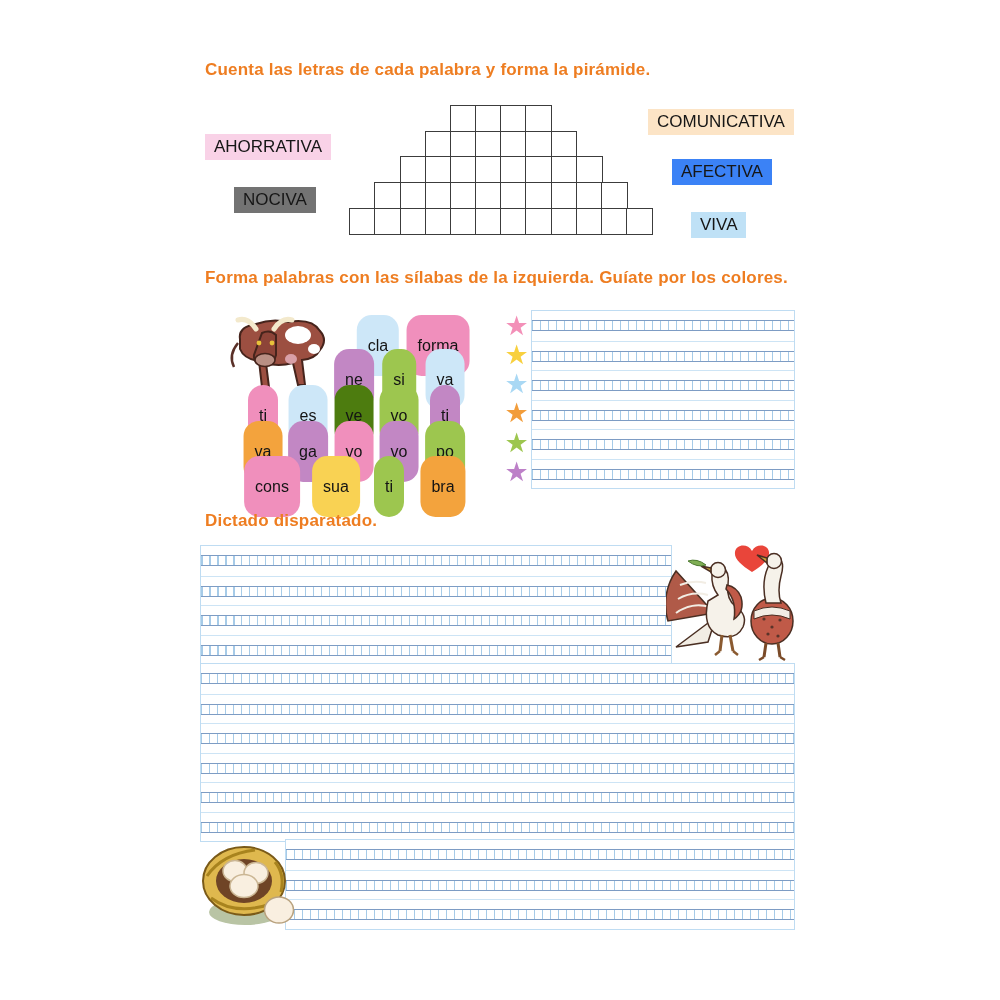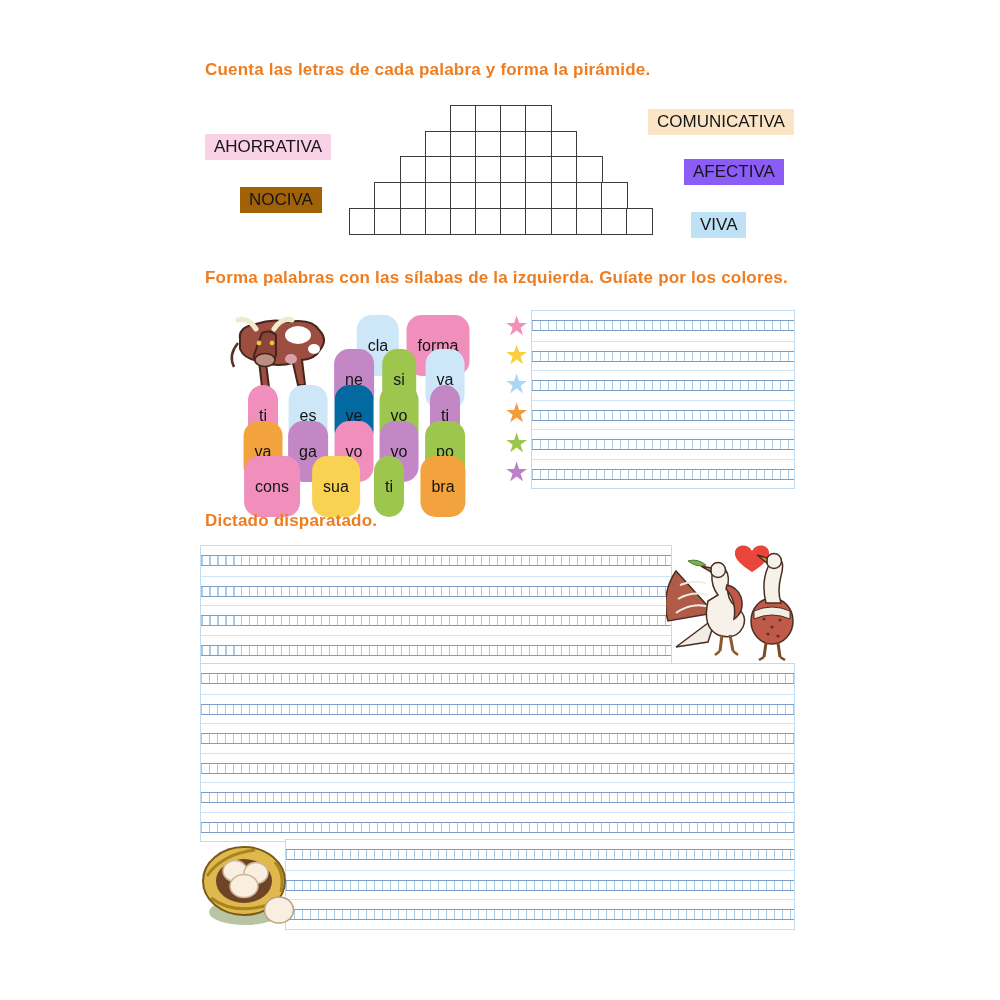--- a/index.html
+++ b/index.html
@@ -84,23 +84,23 @@
         <div class="pcell"></div>
         <div class="pcell"></div>
         <div class="pcell"></div>
         <div class="pcell"></div>
         <div class="pcell"></div>
         <div class="pcell"></div>
       </div>
     </div>
 
   <span class="wordlabel" style="left: 205px; top: 134px; background: rgb(249, 210, 231);">AHORRATIVA</span>
-  <span class="wordlabel" style="left: 240px; top: 187px; background: #a16207;">NOCIVA</span>
+  <span class="wordlabel" style="left: 234px; top: 187px; background: #737373;">NOCIVA</span>
   <span class="wordlabel" style="left: 648px; top: 109px; background: rgb(252, 228, 198);">COMUNICATIVA</span>
-  <span class="wordlabel" style="left: 672px; top: 159px; background: #8b5cf6; margin-left: 12px;">AFECTIVA</span>
+  <span class="wordlabel" style="left: 672px; top: 159px; background: #3b82f6;">AFECTIVA</span>
   <span class="wordlabel" style="left: 691px; top: 212px; background: rgb(191, 225, 246);">VIVA</span>
 
   <h2 class="title" style="left:205px;top:268px">Forma palabras con las sílabas de la izquierda. Guíate por los colores.</h2>
 
   <svg class="illus" style="left:222px;top:303px" width="122" height="95" viewBox="0 0 122 95">
     <path d="M16 40 Q6 52 12 64" stroke="#5a3028" stroke-width="2.5" fill="none"></path>
     <path d="M18 36 Q16 24 34 21 Q50 15 66 19 Q90 15 98 28 Q106 37 98 47 Q93 56 80 57 L83 82 76 82 71 60 Q56 64 44 60 L47 84 40 84 37 58 Q22 56 18 46 Z" fill="#9c4f41" stroke="#46241c" stroke-width="2"></path>
     <ellipse cx="76" cy="32" rx="13" ry="9" fill="#fff" stroke="none"></ellipse>
     <ellipse cx="44" cy="47" rx="10" ry="7" fill="#fff" stroke="none"></ellipse>
     <ellipse cx="92" cy="46" rx="6" ry="5" fill="#fff" stroke="none"></ellipse>
@@ -114,21 +114,21 @@
   </svg>
 
   <div>
       <div class="bubble" style="left: 378px; top: 315px; background: rgb(205, 231, 248);">cla</div>
       <div class="bubble" style="left: 438px; top: 315px; background: rgb(240, 143, 188);">forma</div>
       <div class="bubble" style="left: 354px; top: 349px; background: rgb(194, 135, 196);">ne</div>
       <div class="bubble" style="left: 399px; top: 349px; background: rgb(157, 198, 79);">si</div>
       <div class="bubble" style="left: 445px; top: 349px; background: rgb(205, 231, 248);">va</div>
       <div class="bubble" style="left: 263px; top: 385px; background: rgb(240, 143, 188);">ti</div>
       <div class="bubble" style="left: 308px; top: 385px; background: rgb(205, 231, 248);">es</div>
-      <div class="bubble" style="left: 354px; top: 385px; background: #0369a1;">ve</div>
+      <div class="bubble" style="left: 354px; top: 385px; background: #4d7c0f;">ve</div>
       <div class="bubble" style="left: 399px; top: 385px; background: rgb(157, 198, 79);">vo</div>
       <div class="bubble" style="left: 445px; top: 385px; background: rgb(194, 135, 196);">ti</div>
       <div class="bubble" style="left: 263px; top: 421px; background: rgb(243, 163, 61);">va</div>
       <div class="bubble" style="left: 308px; top: 421px; background: rgb(194, 135, 196);">ga</div>
       <div class="bubble" style="left: 354px; top: 421px; background: rgb(240, 143, 188);">vo</div>
       <div class="bubble" style="left: 399px; top: 421px; background: rgb(194, 135, 196);">vo</div>
       <div class="bubble" style="left: 445px; top: 421px; background: rgb(157, 198, 79);">po</div>
       <div class="bubble" style="left: 272px; top: 456px; background: rgb(240, 143, 188);">cons</div>
       <div class="bubble" style="left: 336px; top: 456px; background: rgb(249, 210, 83);">sua</div>
       <div class="bubble" style="left: 389px; top: 456px; background: rgb(157, 198, 79);">ti</div>

